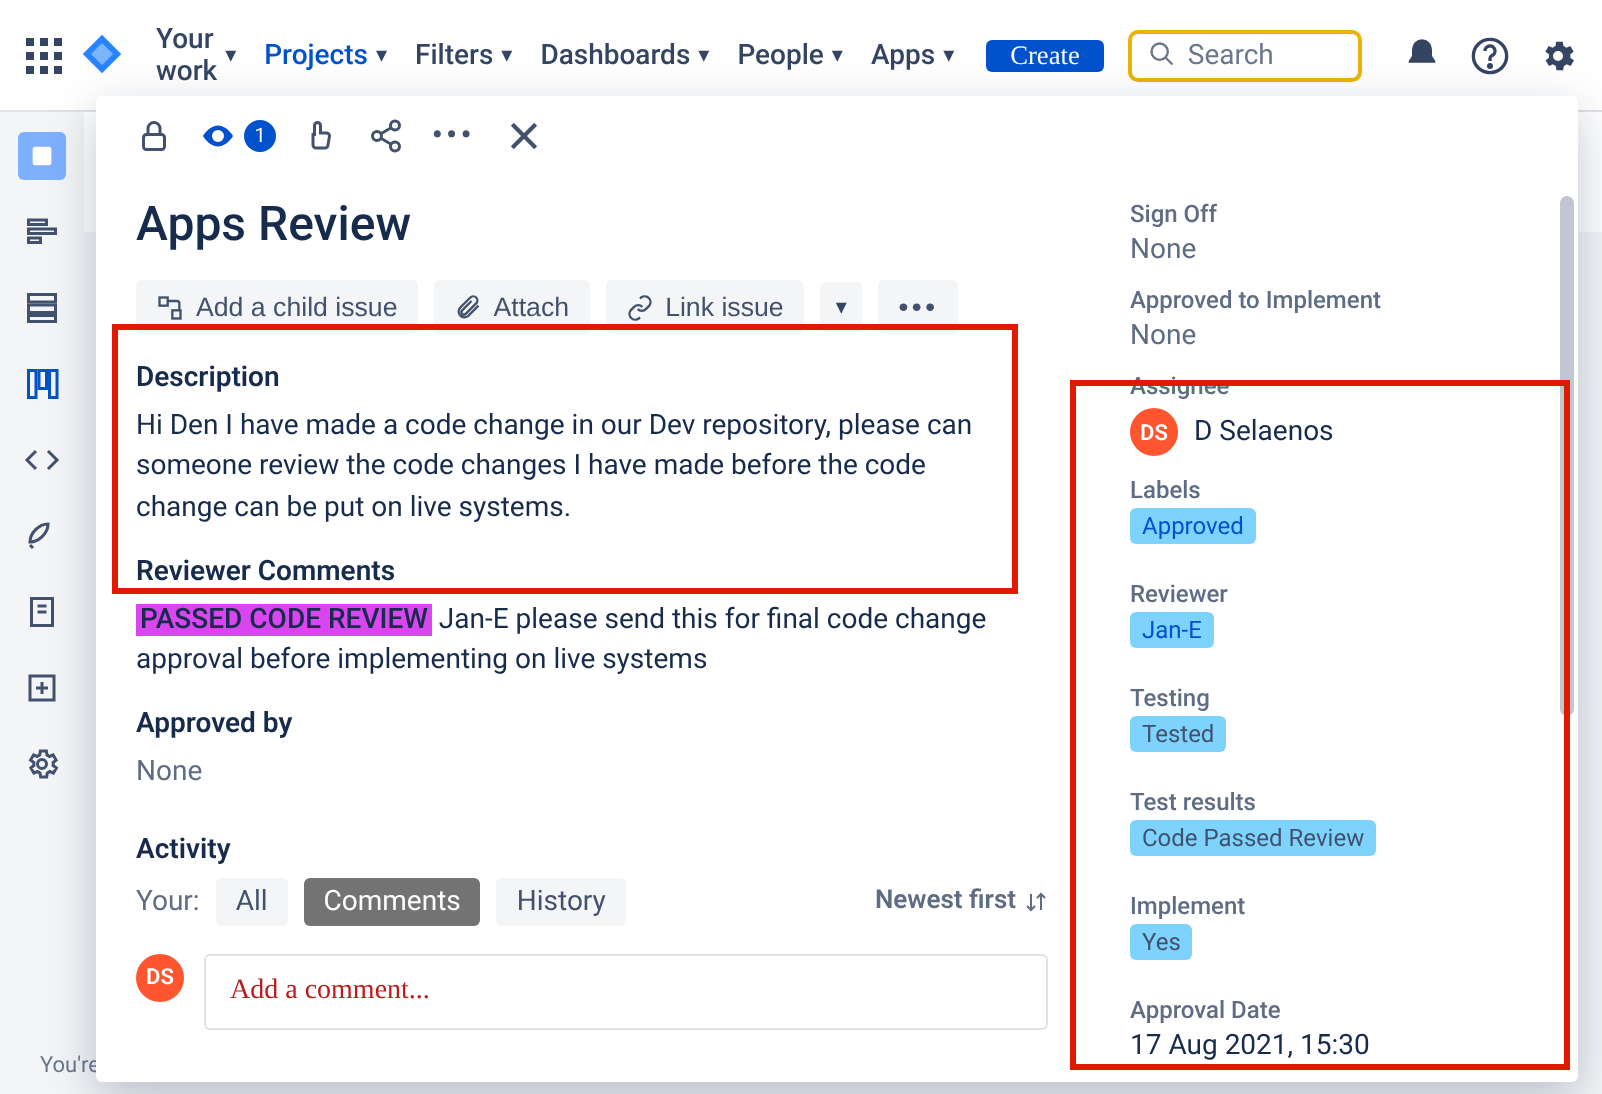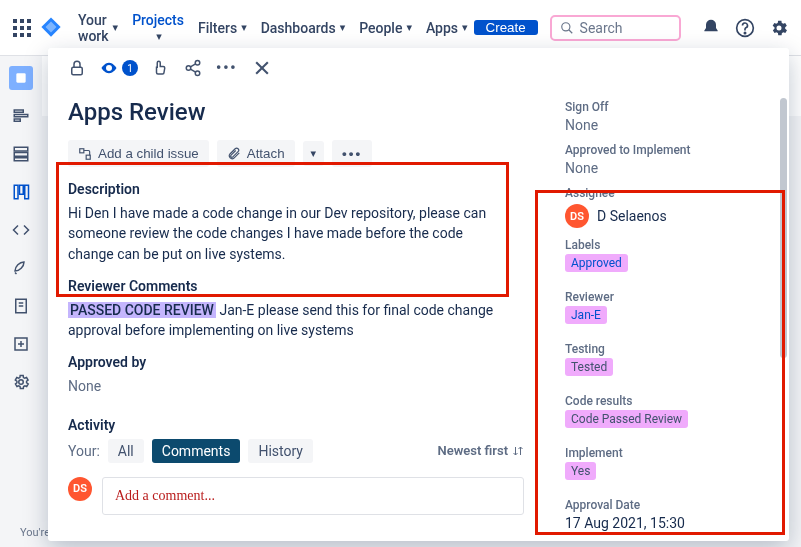--- a/index.html
+++ b/index.html
@@ -4,25 +4,25 @@
 <style>
   html,body{margin:0;padding:0;font-family:-apple-system,BlinkMacSystemFont,"Segoe UI",Roboto,sans-serif;font-size:14px;color:#172b4d;background:#f4f5f7;}
   *{box-sizing:border-box;}
   .viewport{width:801px;height:547px;position:relative;overflow:hidden;}
   
   .topnav{height:56px;background:#fff;border-bottom:1px solid #dfe1e6;display:flex;align-items:center;padding:0 12px;gap:6px;}
   .topnav .grid-icon{width:24px;height:24px;color:#344563;display:flex;align-items:center;justify-content:center;}
   .topnav .logo{width:24px;height:24px;color:#2684ff;margin-left:2px;}
   .topnav .nav-items{display:flex;align-items:center;gap:14px;margin-left:10px;font-weight:500;color:#344563;}
   .topnav .nav-item{display:flex;align-items:center;gap:2px;cursor:pointer;position:relative;}
-  .topnav .nav-item.active{color:#0052cc;flex-direction:column;}
+  .topnav .nav-item.active{color:#0052cc;}
   .topnav .nav-item.active::after{content:"";position:absolute;left:0;right:12px;bottom:-18px;height:3px;background:#0052cc;}
-  .topnav .create-btn{background:#0052cc;color:#fff;border:none;border-radius:3px;padding:0 12px;font-weight:500;cursor:pointer;}
+  .topnav .create-btn{background:#0052cc;color:#fff;border:none;border-radius:3px;padding:0 12px;font-weight:500;margin-left:10px;cursor:pointer;font-family:Liberation Serif, serif;}
   .topnav .spacer{flex:1;}
-  .topnav .search{display:flex;align-items:center;border:2px solid #f9a8d4;border-radius:5px;background:#fff;padding:3px 8px;width:190px;color:#6b778c;}
+  .topnav .search{display:flex;align-items:flex-start;border:2px solid #eab308;border-radius:5px;background:#fff;padding:3px 8px;width:190px;color:#6b778c;}
   .topnav .right-icons{display:flex;align-items:center;gap:14px;margin-left:14px;color:#344563;}
   .chev{font-size:11px;margin-left:2px;color:#344563;}
   
   .leftrail{position:absolute;left:0;top:56px;bottom:0;width:42px;background:#f4f5f7;display:flex;flex-direction:column;align-items:center;padding-top:10px;gap:14px;color:#42526e;}
   .leftrail .rail-icon{width:24px;height:24px;display:flex;align-items:center;justify-content:center;}
   .leftrail .proj-icon{background:#7eb0ff;border-radius:3px;}
   
   .backdrop{position:absolute;left:0;top:56px;right:0;bottom:0;background:linear-gradient(#fff 0 60px,#f4f5f7 60px);}
   .footer-hint{position:absolute;left:20px;bottom:8px;font-size:11px;color:#6b778c;}
   
@@ -45,32 +45,32 @@
   h1.title{font-size:24px;font-weight:500;margin:10px 0 14px 0;}
   .toolbar{display:flex;align-items:center;gap:8px;margin-bottom:14px;}
   .tbtn{display:flex;align-items:center;gap:6px;background:#f4f5f7;border:none;border-radius:3px;padding:6px 10px;font-weight:500;color:#42526e;cursor:pointer;}
   
   .redbox{border:3px solid #e11900;position:absolute;pointer-events:none;}
   .redbox.left{left:56px;top:162px;width:453px;height:135px;}
   .redbox.right{left:535px;top:190px;width:250px;height:345px;}
   
   .sec-h{font-weight:600;font-size:14px;margin:4px 0 6px 0;color:#172b4d;}
   .sec-p{color:#172b4d;font-size:14px;margin:0 0 14px 0;line-height:1.45;max-width:430px;}
-  .hl{background:#c4b5fd;padding:0 2px;font-weight:500;}
+  .hl{background:#d946ef;padding:0 2px;font-weight:500;}
   .side-label{font-size:12px;color:#5e6c84;font-weight:500;margin-top:8px;}
   .side-val{font-size:14px;color:#172b4d;margin:3px 0 10px 0;}
-  .side-tag{display:inline-block;background:#f0abfc;border-radius:3px;padding:2px 6px;font-size:12px;margin-top:2px;margin-bottom:10px;color:#42526e;}
+  .side-tag{display:inline-block;background:#7dd3fc;border-radius:3px;padding:2px 6px;font-size:12px;margin-top:2px;margin-bottom:10px;color:#42526e;}
   .side-link{color:#0052cc;}
   .avatar{width:24px;height:24px;border-radius:50%;background:#ff5630;color:#fff;display:inline-flex;align-items:center;justify-content:center;font-size:11px;font-weight:600;flex-shrink:0;}
   .assignee-row{display:flex;align-items:center;gap:8px;margin:4px 0 10px 0;}
   
   .activity-tabs{display:flex;align-items:center;gap:8px;font-size:14px;}
   .activity-tabs .lbl{color:#5e6c84;}
   .pill{background:#f4f5f7;border-radius:3px;padding:4px 10px;color:#42526e;cursor:pointer;}
-  .pill.selected{background:#0c4a6e;color:#fff;}
+  .pill.selected{background:#737373;color:#fff;}
   .newest{margin-left:auto;font-size:13px;font-weight:600;color:#5e6c84;display:flex;align-items:center;gap:4px;cursor:pointer;}
   .comment-row{display:flex;align-items:flex-start;gap:10px;margin-top:14px;}
   .comment-input{flex:1;border:1px solid #dfe1e6;border-radius:3px;padding:10px 12px;color:#b91c1c;font-size:14px;font-family:Liberation Serif, serif;}
   .protip{font-size:11px;color:#6b778c;margin-top:6px;margin-left:34px;}
   .protip .key{background:#f4f5f7;border-radius:3px;padding:0 4px;border:1px solid #dfe1e6;font-family:inherit;}
   svg{display:block;}
 </style>
 </head>
 <body>
 
@@ -266,20 +266,27 @@
                 <path d="M10 6h8a2 2 0 0 1 2 2v6"></path>
               </svg>
               <span>Add a child issue</span>
             </button>
           <button class="tbtn">
               <svg width="14" height="14" viewBox="0 0 24 24" fill="none" stroke="currentColor" stroke-width="2">
                 <path d="M21 10l-9 9a5 5 0 0 1-7-7l9-9a3.5 3.5 0 0 1 5 5l-9 9a2 2 0 0 1-3-3l8-8"></path>
               </svg>
               <span>Attach</span>
             </button>
+          <button class="tbtn">
+              <svg width="14" height="14" viewBox="0 0 24 24" fill="none" stroke="currentColor" stroke-width="2">
+                <path d="M10 13a5 5 0 0 0 7 0l3-3a5 5 0 0 0-7-7l-1 1"></path>
+                <path d="M14 11a5 5 0 0 0-7 0l-3 3a5 5 0 0 0 7 7l1-1"></path>
+              </svg>
+              <span>Link issue</span>
+            </button>
           <button class="tbtn" style="padding:6px 8px;">
               <span class="chev" style="margin:0;">▾</span>
             </button>
           <button class="tbtn" style="font-weight:900;letter-spacing:2px;padding:6px 10px;">•••</button>
         </div>
 
         <div class="sec-h">Description</div>
         <p class="sec-p">Hi Den I have made a code change in our Dev repository, please can someone review the code changes I have made before the code change can be put on live systems.</p>
 
         <div class="sec-h">Reviewer Comments</div>
@@ -330,21 +337,21 @@
 
         <div class="side-label">Labels</div>
         <div><span class="side-tag side-link">Approved</span></div>
 
         <div class="side-label">Reviewer</div>
         <div><span class="side-tag side-link">Jan-E</span></div>
 
         <div class="side-label">Testing</div>
         <div><span class="side-tag">Tested</span></div>
 
-        <div class="side-label">Code results</div>
+        <div class="side-label">Test results</div>
         <div><span class="side-tag">Code Passed Review</span></div>
 
         <div class="side-label">Implement</div>
         <div><span class="side-tag">Yes</span></div>
 
         <div class="side-label">Approval Date</div>
         <div class="side-val">17 Aug 2021, 15:30</div>
 
         <div class="scroll-track">
             <div class="scroll-thumb"></div>

